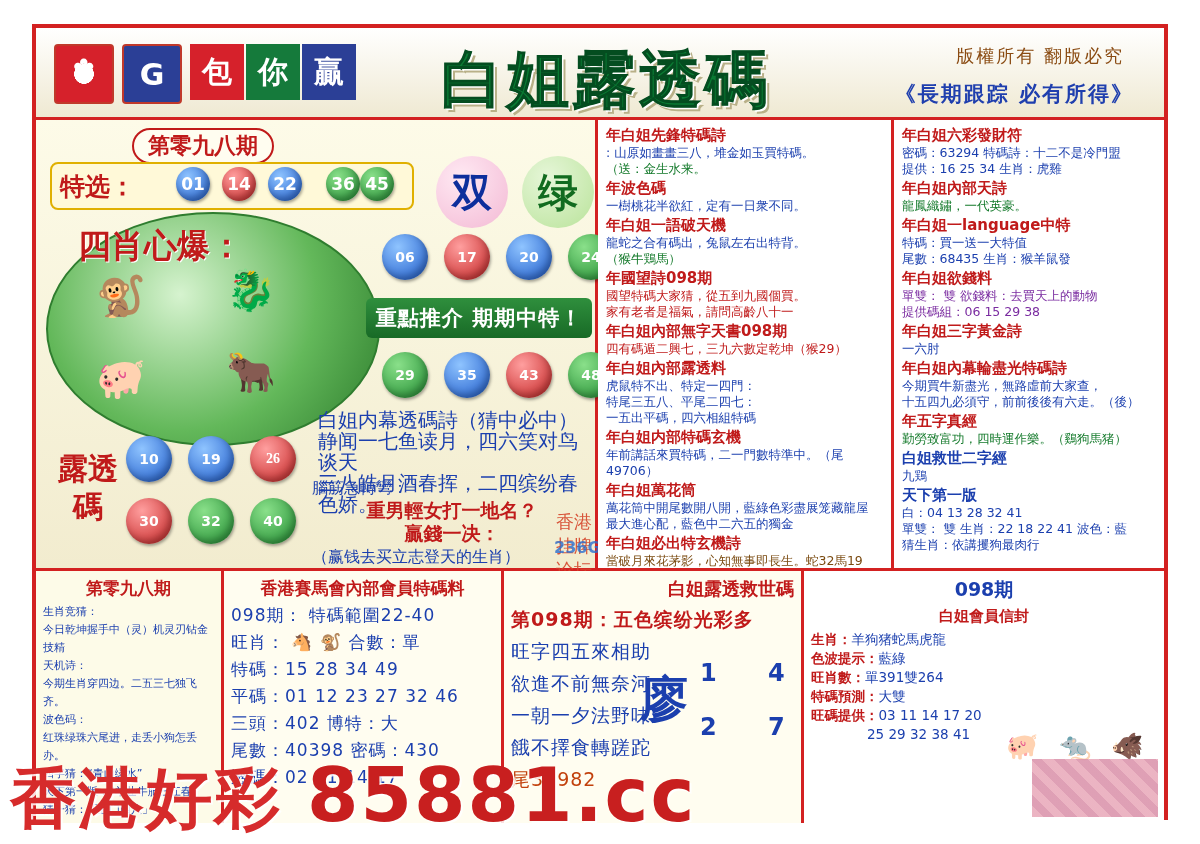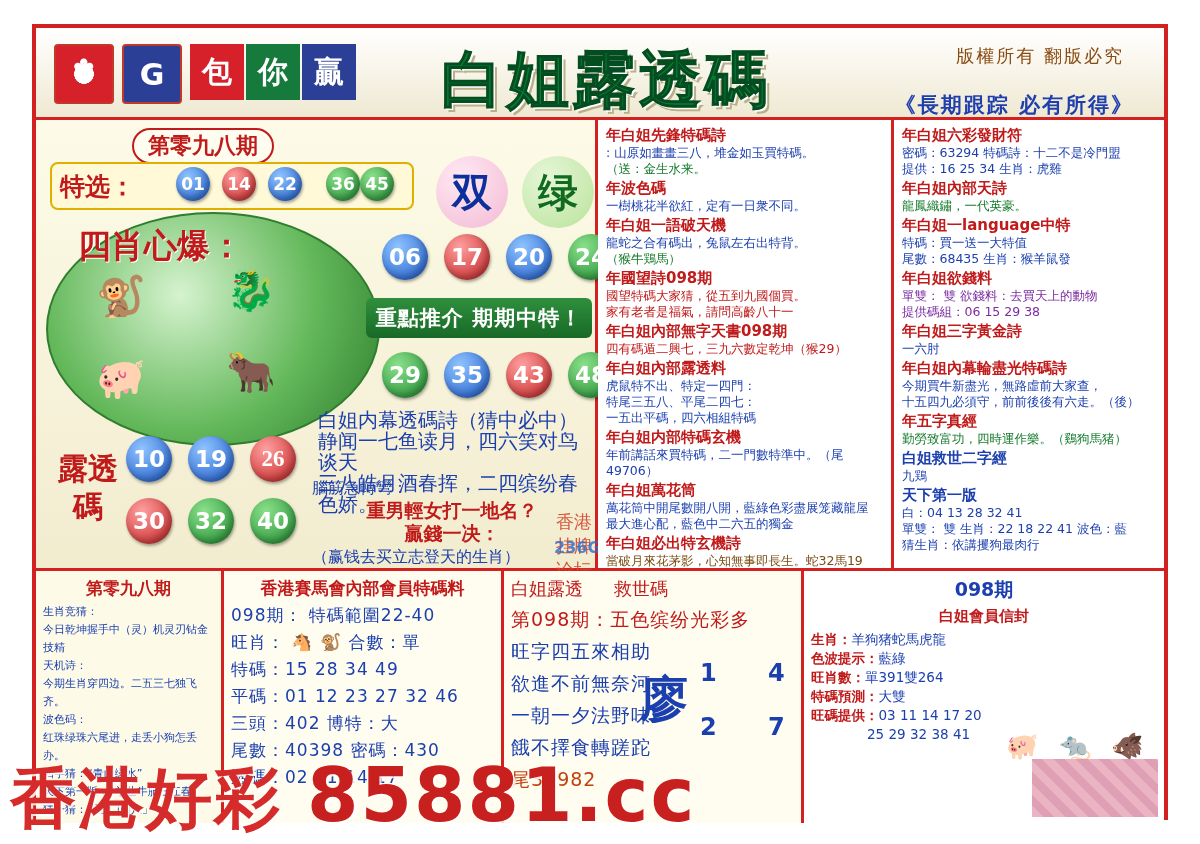--- a/index.html
+++ b/index.html
@@ -55,21 +55,21 @@
     font-size:62px;font-weight:bold;color:#0a7a33;
     letter-spacing:4px;
     text-shadow:2px 2px 0 #ffffff, 4px 4px 0 #b9b088;
     -webkit-text-stroke:1px #044d20;
   }
   .copy1{
     position:absolute;right:40px;top:16px;
     color:#8a4b12;font-size:18px;letter-spacing:2px;
   }
   .copy2{
-    position:absolute;right:30px;top:63px;
+    position:absolute;right:30px;top:52px;
     color:#1f3fae;font-size:21px;font-weight:bold;letter-spacing:2px;margin-left:37px;
   }
   
   .body-row{
     display:flex;height:448px;
   }
   .left-panel{
     width:562px;border-right:3px solid #d32121;position:relative;
     background:linear-gradient(#fdfbe8,#f2eccf);
     box-sizing:border-box;
@@ -118,21 +118,21 @@
   .sixiao{
     position:absolute;left:42px;top:104px;
     font-size:33px;font-weight:bold;color:#c01a1a;
     text-shadow:1px 1px 0 #fff;
   }
   .animal{position:absolute;font-size:40px;line-height:1;}
   .a-monkey{left:60px;top:156px;}
   .a-dragon{left:190px;top:150px;}
   .a-pig{left:60px;top:238px;}
   .a-ox{left:190px;top:232px;}
-  .ball-md{width:46px;height:46px;font-size:23px;}
+  .ball-md{width:46px;height:46px;font-size:14px;}
   .rb{position:absolute;}
   .r1{top:114px;}
   .r2{top:232px;}
   .rbx0{left:346px;}.rbx1{left:408px;}.rbx2{left:470px;}.rbx3{left:532px;}
   .push-bar{
     position:absolute;left:330px;top:178px;width:226px;height:40px;
     background:linear-gradient(#2f8f3d,#186a26);
     border-radius:6px;display:flex;align-items:center;justify-content:center;
     color:#ffffff;font-size:21px;font-weight:bold;letter-spacing:1px;
   }
@@ -186,21 +186,21 @@
   .bc4{width:300px;border-right:3px solid #d32121;background:#fffdf0;}
   .bc5{flex:1;background:#ffffff;}
   .bh{
     text-align:center;font-size:17px;font-weight:bold;color:#c01a1a;margin-bottom:3px;
   }
   .bh.blue{color:#1b3fae;}
   .bline{font-size:11px;line-height:18px;color:#1b3fae;margin:0;}
   .bline.red{color:#c01a1a;}
   .bline.green{color:#147a2b;}
   .bc3 .row{font-size:17px;color:#1b3fae;margin:4px 0;letter-spacing:1px;}
-  .bc4 .ttl{display:flex;justify-content:flex-start;font-size:18px;font-weight:normal;color:#c01a1a;gap:31px;}
+  .bc4 .ttl{display:flex;justify-content:flex-end;font-size:18px;font-weight:bold;color:#c01a1a;}
   .bc4 .q{font-size:19px;color:#1b3fae;margin:6px 0;letter-spacing:1px;}
   .bigchar{
     position:absolute;left:136px;top:96px;font-size:48px;font-weight:bold;color:#1b3fae;
   }
   .cornernum{position:absolute;font-size:24px;color:#1b3fae;font-weight:bold;}
   .cn1{left:196px;top:88px;}
   .cn2{left:264px;top:88px;}
   .cn3{left:196px;top:142px;}
   .cn4{left:264px;top:142px;}
   .bc5 .hd{text-align:center;font-size:19px;font-weight:bold;color:#1b3fae;margin-bottom:4px;}
@@ -421,21 +421,21 @@
       <div class="row">三頭：402 博特：大</div>
       <div class="row">尾數：40398 密碼：430</div>
       <div class="row">透碼：02 11 14 17</div>
     </div>
 
     <div class="bcol bc4">
       <div class="ttl">
         <span>白姐露透</span>
         <span>救世碼</span>
       </div>
-      <div class="q" style="color:#c01a1a;font-weight:normal">第098期：五色缤纷光彩多</div>
+      <div class="q" style="color:#c01a1a;font-weight:bold">第098期：五色缤纷光彩多</div>
       <div class="q">旺字四五來相助</div>
       <div class="q">欲進不前無奈河</div>
       <div class="q">一朝一夕法野味</div>
       <div class="q">餓不擇食轉蹉跎</div>
       <div class="q" style="color:#c2410c">尾36982</div>
       <div class="bigchar">廖</div>
       <div class="cornernum cn1">1</div>
       <div class="cornernum cn2">4</div>
       <div class="cornernum cn3">2</div>
       <div class="cornernum cn4">7</div>

